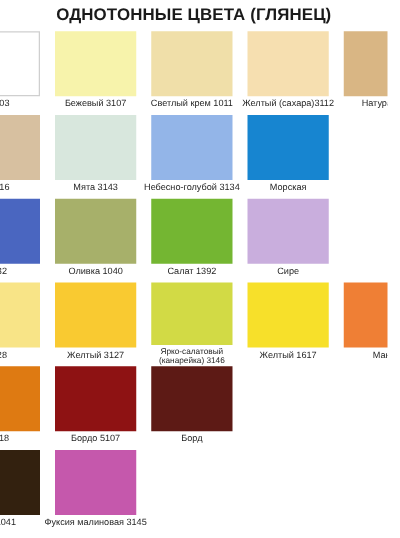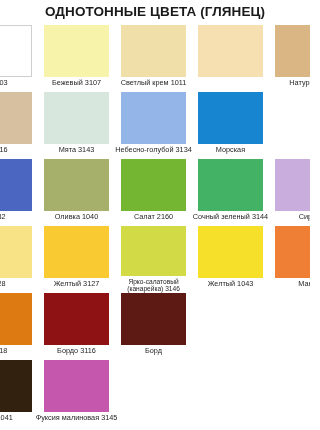--- a/index.html
+++ b/index.html
@@ -92,20 +92,21 @@
         <div class="cell">
           <div class="chip" style="background: rgb(247, 243, 171);"></div>
           <div class="caption">Бежевый 3107</div>
         </div>
         <div class="cell">
           <div class="chip" style="background: rgb(240, 223, 169);"></div>
           <div class="caption">Светлый крем 1011</div>
         </div>
         <div class="cell">
           <div class="chip" style="background: rgb(246, 223, 176);"></div>
+          <div class="caption">Желтый (сахара)3112</div>
         </div>
         <div class="cell">
           <div class="chip" style="background: rgb(217, 182, 132);"></div>
           <div class="caption">Натуральн</div>
         </div>
       </div>
       <div class="row">
         <div class="cell">
           <div class="chip" style="background: rgb(215, 192, 160);"></div>
           <div class="caption">1016</div>
@@ -127,25 +128,21 @@
         <div class="cell">
           <div class="chip" style="background: rgb(74, 102, 192);"></div>
           <div class="caption">132</div>
         </div>
         <div class="cell">
           <div class="chip" style="background: rgb(167, 176, 106);"></div>
           <div class="caption">Оливка 1040</div>
         </div>
         <div class="cell">
           <div class="chip" style="background: rgb(116, 182, 50);"></div>
-          <div class="caption">Салат 2160</div>
-        </div>
-        <div class="cell">
-          <div class="chip" style="background: rgb(68, 178, 100);"></div>
-          <div class="caption">Сочный зеленый 3144</div>
+          <div class="caption">Салат 1392</div>
         </div>
         <div class="cell">
           <div class="chip" style="background: rgb(201, 174, 221);"></div>
           <div class="caption">Сире</div>
         </div>
       </div>
       <div class="row">
         <div class="cell">
           <div class="chip" style="background: rgb(248, 228, 135);"></div>
           <div class="caption">128</div>
@@ -153,35 +150,35 @@
         <div class="cell">
           <div class="chip" style="background: rgb(249, 202, 49);"></div>
           <div class="caption">Желтый 3127</div>
         </div>
         <div class="cell">
           <div class="chip" style="background: rgb(210, 218, 69);"></div>
           <div class="caption two-line">Ярко-салатовый (канарейка) 3146</div>
         </div>
         <div class="cell">
           <div class="chip" style="background: rgb(247, 224, 42);"></div>
-          <div class="caption">Желтый 1043</div>
+          <div class="caption">Желтый 1617</div>
         </div>
         <div class="cell">
           <div class="chip" style="background: rgb(239, 127, 53);"></div>
           <div class="caption">Манд</div>
         </div>
       </div>
       <div class="row">
         <div class="cell">
           <div class="chip" style="background: rgb(222, 122, 18);"></div>
           <div class="caption">3118</div>
         </div>
         <div class="cell">
           <div class="chip" style="background: rgb(142, 18, 19);"></div>
-          <div class="caption">Бордо 3116</div>
+          <div class="caption">Бордо 5107</div>
         </div>
         <div class="cell">
           <div class="chip" style="background: rgb(93, 26, 21);"></div>
           <div class="caption">Борд</div>
         </div>
       </div>
       <div class="row">
         <div class="cell">
           <div class="chip" style="background: rgb(51, 33, 15);"></div>
           <div class="caption">ад 1041</div>

